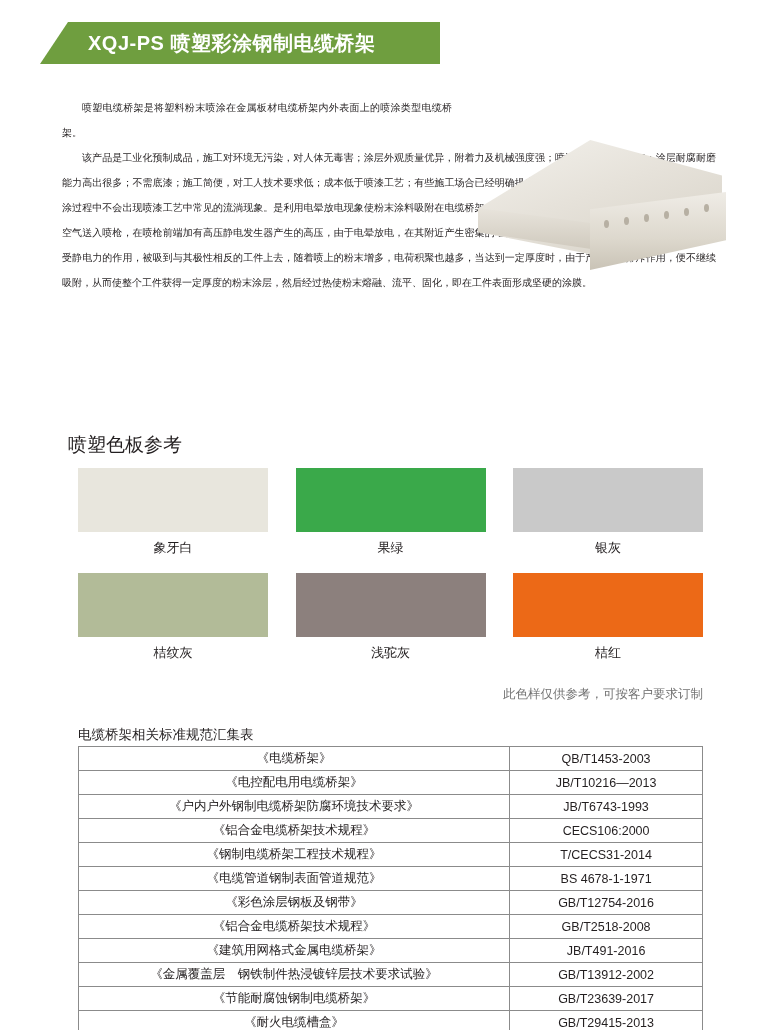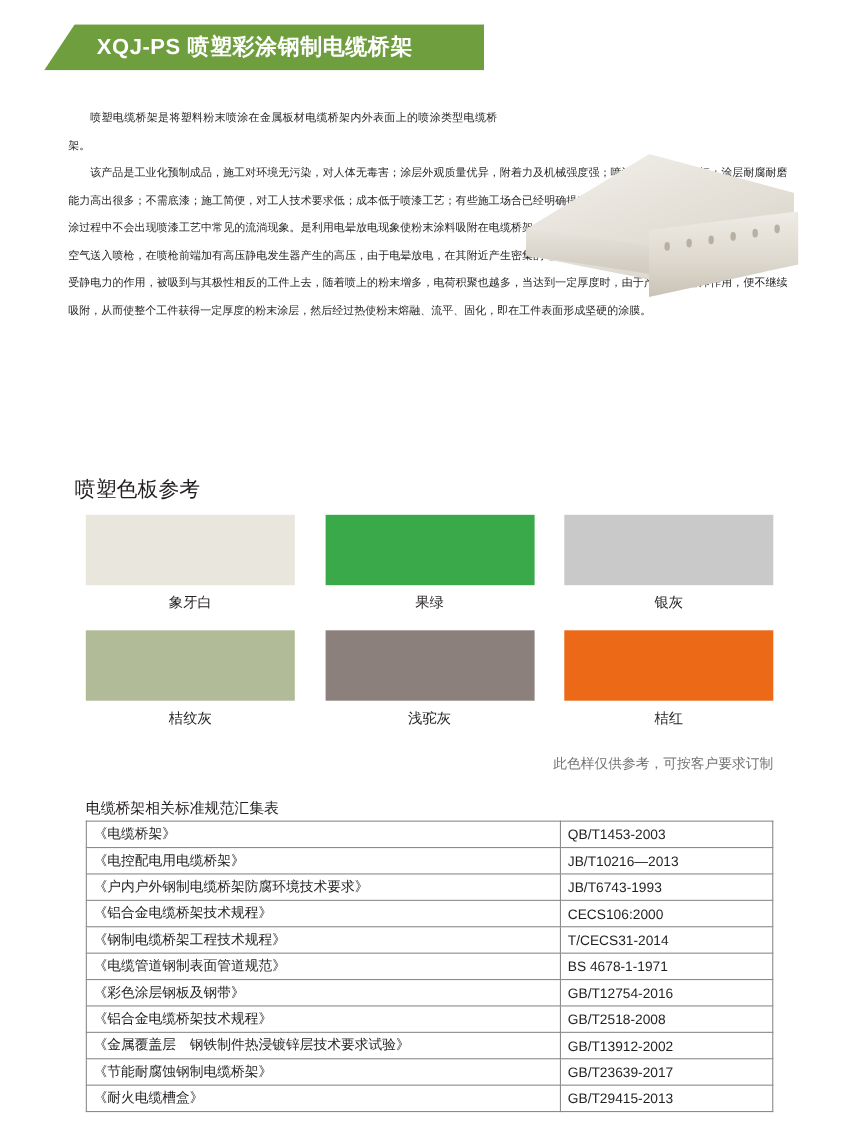--- a/index.html
+++ b/index.html
@@ -169,23 +169,25 @@
     font-size: 12.5px;
   }
   table.std td {
     border: 1px solid #8b8b8b;
     height: 21px;
     padding: 1px 6px;
     color: #231f20;
   }
   table.std td.name {
     width: 440px;
+    text-align: center;
   }
   table.std td.code {
     width: 185px;
+    text-align: center;
   }
 </style>
 </head>
 <body>
 
 <div class="header">
   <div class="header-bar" style="background: rgb(111, 158, 63);"></div>
   <div class="header-title">XQJ-PS 喷塑彩涂钢制电缆桥架</div>
 </div>
 
@@ -271,20 +273,24 @@
     </tr>
     <tr>
       <td class="name">《彩色涂层钢板及钢带》</td>
       <td class="code">GB/T12754-2016</td>
     </tr>
     <tr>
       <td class="name">《铝合金电缆桥架技术规程》</td>
       <td class="code">GB/T2518-2008</td>
     </tr>
     <tr>
+      <td class="name">《建筑用网格式金属电缆桥架》</td>
+      <td class="code">JB/T491-2016</td>
+    </tr>
+    <tr>
       <td class="name">《金属覆盖层　钢铁制件热浸镀锌层技术要求试验》</td>
       <td class="code">GB/T13912-2002</td>
     </tr>
     <tr>
       <td class="name">《节能耐腐蚀钢制电缆桥架》</td>
       <td class="code">GB/T23639-2017</td>
     </tr>
     <tr>
       <td class="name">《耐火电缆槽盒》</td>
       <td class="code">GB/T29415-2013</td>

